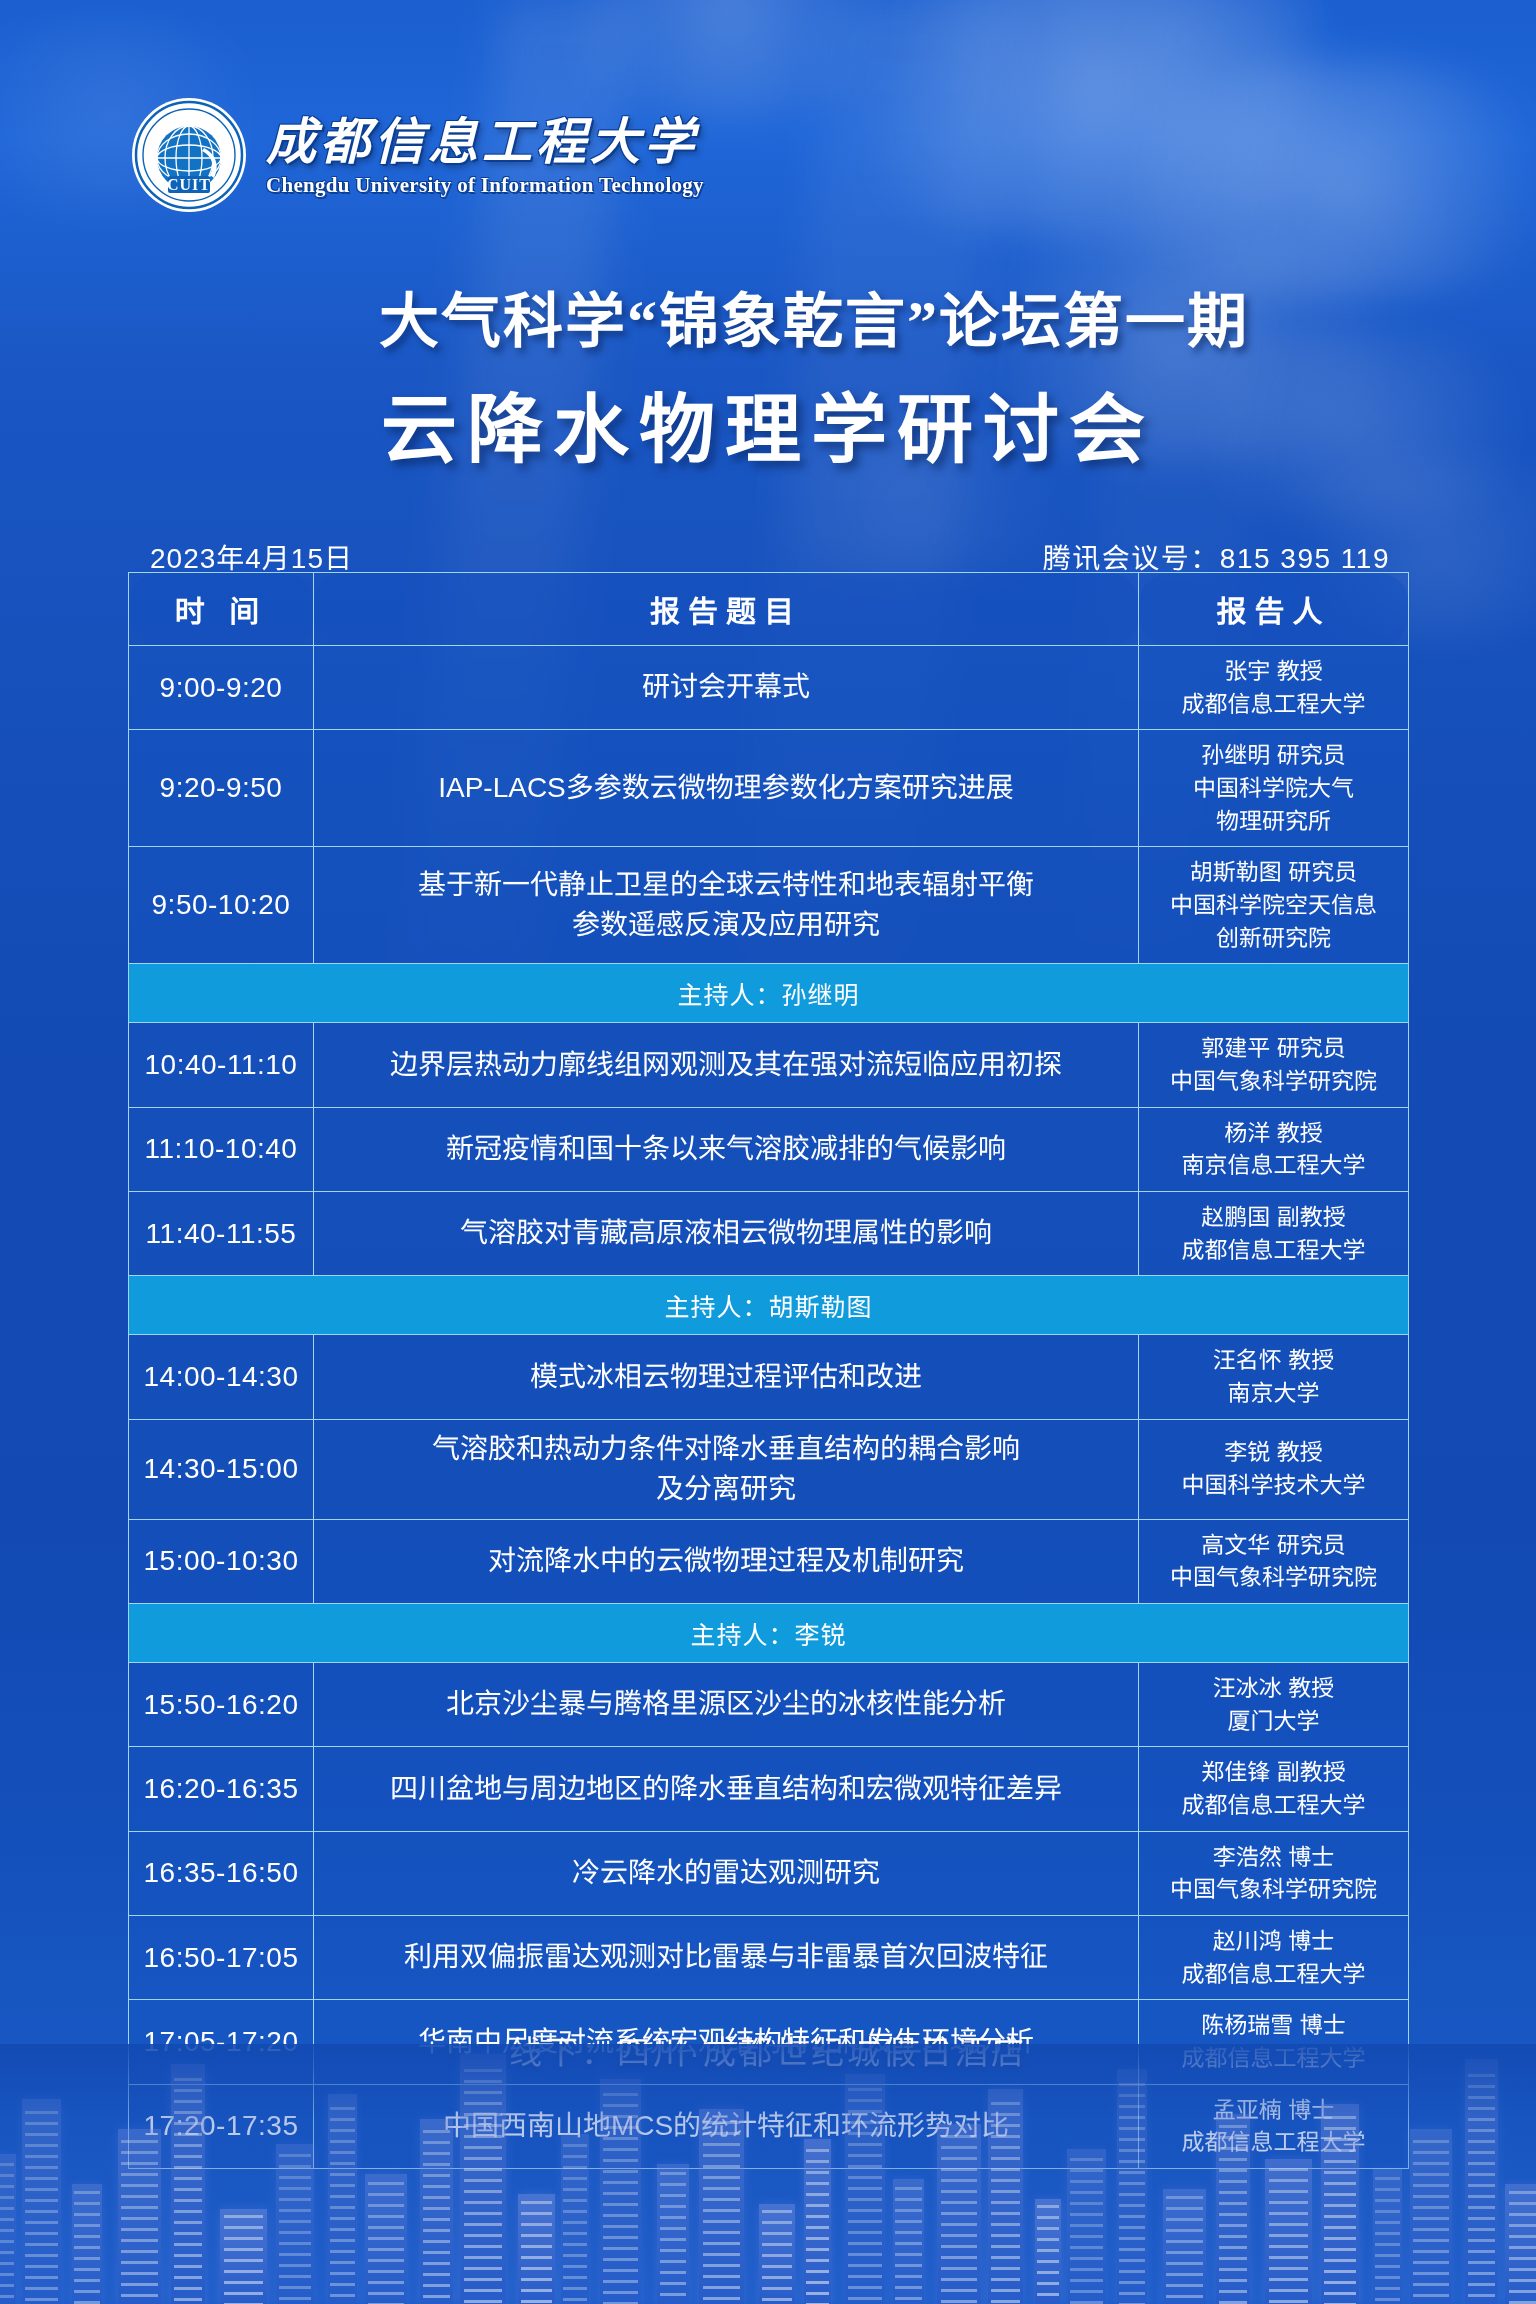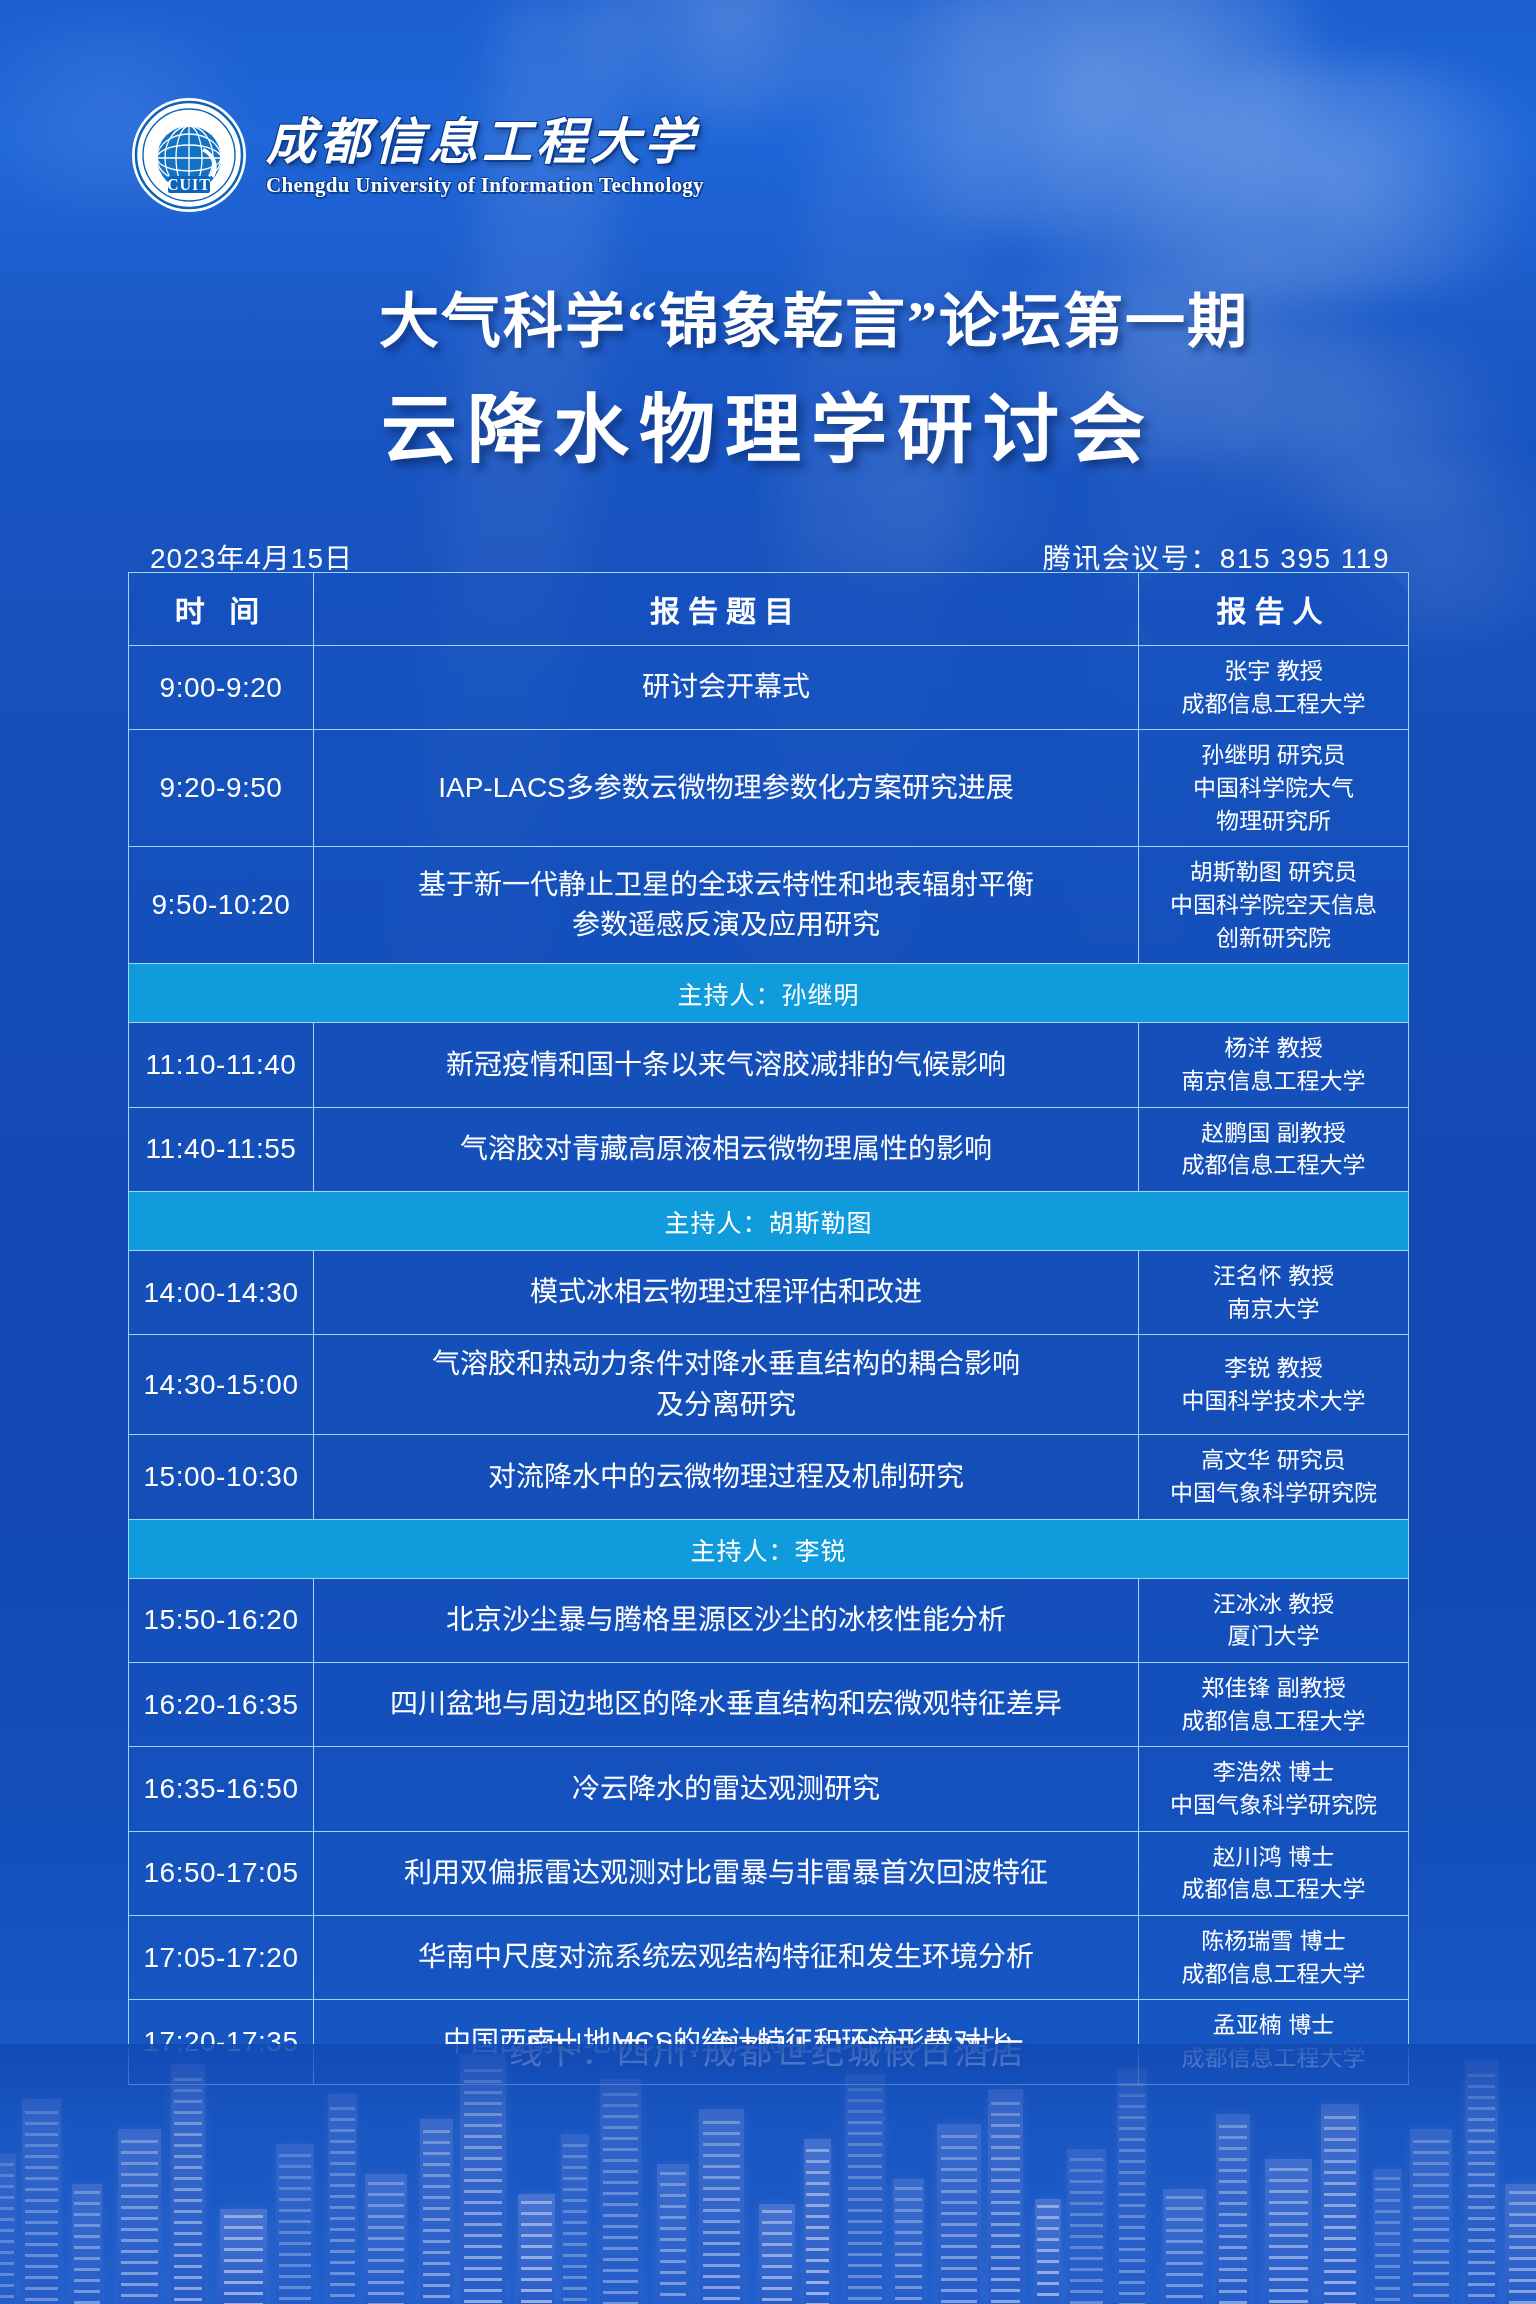--- a/index.html
+++ b/index.html
@@ -347,21 +347,26 @@
           </tr>
           <tr>
             <td class="time">9:50-10:20</td>
             <td class="topic">基于新一代静止卫星的全球云特性和地表辐射平衡<br>参数遥感反演及应用研究</td>
             <td class="speaker">胡斯勒图 研究员<br>中国科学院空天信息<br>创新研究院</td>
           </tr>
           <tr class="chair">
             <td colspan="3">主持人：孙继明</td>
           </tr>
           <tr>
-            <td class="time">11:10-11:40</td>
+            <td class="time">10:40-11:10</td>
+            <td class="topic">边界层热动力廓线组网观测及其在强对流短临应用初探</td>
+            <td class="speaker">郭建平 研究员<br>中国气象科学研究院</td>
+          </tr>
+          <tr>
+            <td class="time">11:10-10:40</td>
             <td class="topic">新冠疫情和国十条以来气溶胶减排的气候影响</td>
             <td class="speaker">杨洋 教授<br>南京信息工程大学</td>
           </tr>
           <tr>
             <td class="time">11:40-11:55</td>
             <td class="topic">气溶胶对青藏高原液相云微物理属性的影响</td>
             <td class="speaker">赵鹏国 副教授<br>成都信息工程大学</td>
           </tr>
           <tr class="chair">
             <td colspan="3">主持人：胡斯勒图</td>

